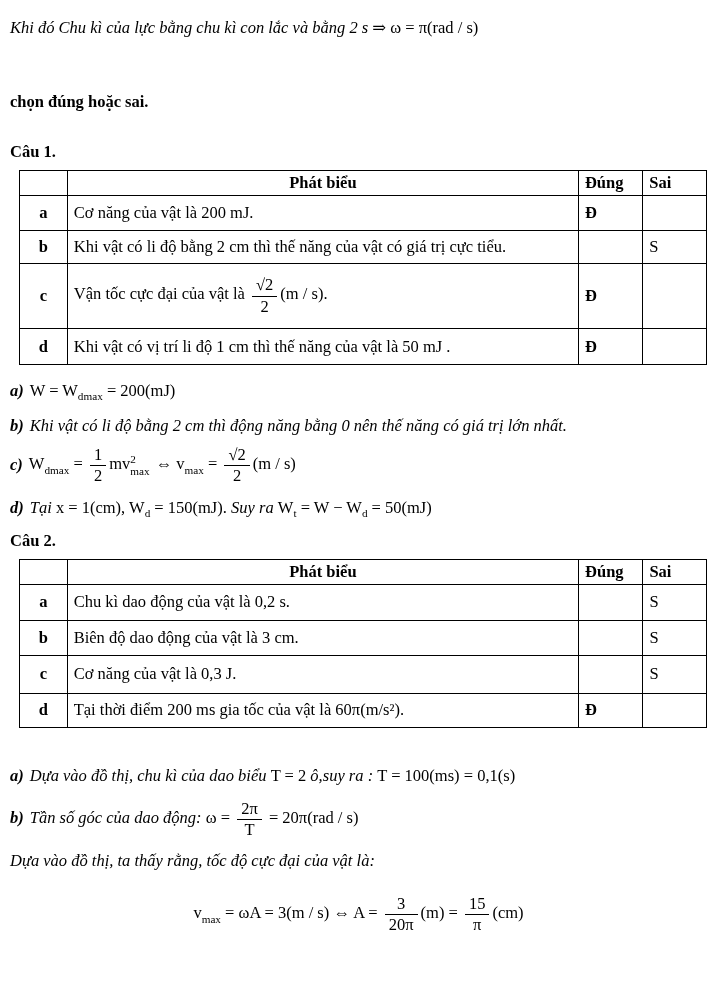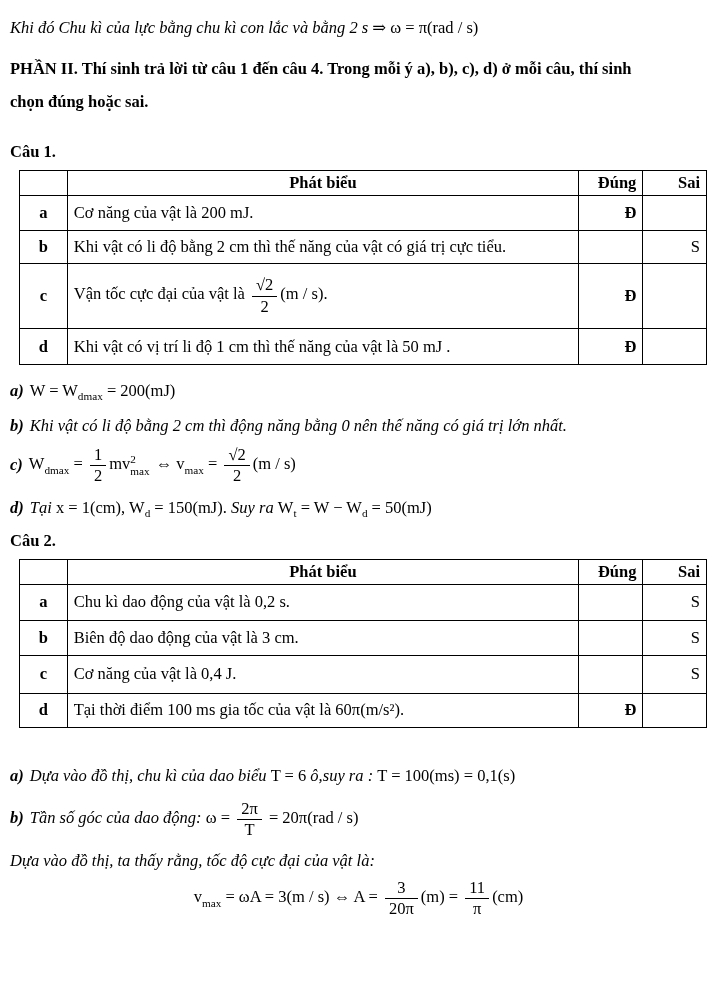--- a/index.html
+++ b/index.html
@@ -14,51 +14,51 @@
   .it { font-style:italic; }
   .line1 { margin-top:4px; }
   .part2 { margin-top:14px; font-weight:bold; line-height:2.0; }
   .cau-title { margin-top:24px; font-weight:bold; }
   
   table.tf { border-collapse:collapse; margin:8px 0 0 9px; table-layout:fixed; }
   .tf td, .tf th { border:1.6px solid #000; padding:2px 6px; vertical-align:middle; }
   .c-key { width:36px; text-align:center; font-weight:bold; }
   .c-st  { width:520px; text-align:left; padding-left:9px; }
   th.c-st { text-align:center; font-weight:bold; padding-left:6px; }
-  .c-tf  { width:52px; text-align:right; }
+  .c-tf  { width:52px; text-align:left; }
   .c-dung { font-weight:bold; }
   .r-head { height:24px; }
   .t1-a { height:35px; } .t1-b { height:33px; } .t1-c { height:65px; } .t1-d { height:36px; }
   .t2-a { height:36px; } .t2-b { height:35px; } .t2-c { height:38px; } .t2-d { height:34px; }
   
   .sol { margin-top:16px; }
   .sol .lbl { font-weight:bold; font-style:italic; margin-right:6px; }
   .m36 { }
   .m14 { margin-top:14px; }
   .m10 { margin-top:10px; }
-  .m8  { margin-top:8px; }
+  .m8  { margin-top:24px; }
   .m12 { margin-top:12px; }
   .m38 { margin-top:38px; }
   
   .frac { display:inline-block; vertical-align:middle; text-align:center; margin:0 3px; line-height:1.1; }
   .frac .num { display:block; padding:0 4px 1px 4px; border-bottom:1.4px solid #000; }
   .frac .den { display:block; padding:1px 4px 0 4px; }
   sub { font-size:0.68em; }
   .ss { display:inline-block; vertical-align:-0.45em; font-size:0.68em; line-height:1.05; text-align:left; margin-right:2px; }
   .ss span { display:block; }
   .center-formula { text-align:center; }
 </style>
 </head>
 <body>
 
 <div class="page">
 
   <p class="line1"><span class="it">Khi đó Chu kì của lực bằng chu kì con lắc và bằng 2 s </span><span>⇒ ω = π(rad / s)</span></p>
 
-  <p class="part2"><span>PHẦN II. Thí sinh trả lời từ câu 1 đến câu 4. Trong mỗi ý a), b), c), d) ở mỗi câu, thí sinh</span><br><span>chọn đúng hoặc sai.</span></p>
+  <p class="part2"><br><span>chọn đúng hoặc sai.</span></p>
 
   <p class="cau-title">Câu 1.</p>
 
   <table class="tf">
     <tbody>
         <tr class="r-head">
       <td class="c-key"></td>
       <th class="c-st">Phát biểu</th>
       <th class="c-tf">Đúng</th>
       <th class="c-tf">Sai</th>
@@ -115,34 +115,34 @@
       <td class="c-tf">S</td>
     </tr>
     <tr class="t2-b">
       <td class="c-key">b</td>
       <td class="c-st">Biên độ dao động của vật là 3 cm.</td>
       <td class="c-tf c-dung"></td>
       <td class="c-tf">S</td>
     </tr>
     <tr class="t2-c">
       <td class="c-key">c</td>
-      <td class="c-st">Cơ năng của vật là 0,4 J.</td>
+      <td class="c-st">Cơ năng của vật là 0,3 J.</td>
       <td class="c-tf c-dung"></td>
       <td class="c-tf">S</td>
     </tr>
     <tr class="t2-d">
       <td class="c-key">d</td>
-      <td class="c-st">Tại thời điểm 100 ms gia tốc của vật là 60π(m/s²).</td>
+      <td class="c-st">Tại thời điểm 200 ms gia tốc của vật là 60π(m/s²).</td>
       <td class="c-tf c-dung">Đ</td>
       <td class="c-tf"></td>
     </tr>
   </tbody>
     </table>
 
-  <p class="sol m38"><span class="lbl">a)</span><span class="it">Dựa vào đồ thị, chu kì của dao biểu </span><span>T = 6</span><span class="it"> ô,suy ra : </span><span>T = 100(ms) = 0,1(s)</span></p>
+  <p class="sol m38"><span class="lbl">a)</span><span class="it">Dựa vào đồ thị, chu kì của dao biểu </span><span>T = 2</span><span class="it"> ô,suy ra : </span><span>T = 100(ms) = 0,1(s)</span></p>
 
   <p class="sol m14"><span class="lbl">b)</span><span class="it">Tần số góc của dao động: </span><span>ω = </span><span class="frac"><span class="num">2π</span><span class="den">T</span></span><span> = 20π(rad / s)</span></p>
 
   <p class="sol m12 it">Dựa vào đồ thị, ta thấy rằng, tốc độ cực đại của vật là:</p>
 
-  <p class="sol m8 center-formula"><span>v</span><sub>max</sub><span> = ωA = 3(m / s) ⇔ A = </span><span class="frac"><span class="num">3</span><span class="den">20π</span></span><span>(m) = </span><span class="frac"><span class="num">11</span><span class="den">π</span></span><span>(cm)</span></p>
+  <p class="sol m8 center-formula"><span>v</span><sub>max</sub><span> = ωA = 3(m / s) ⇔ A = </span><span class="frac"><span class="num">3</span><span class="den">20π</span></span><span>(m) = </span><span class="frac"><span class="num">15</span><span class="den">π</span></span><span>(cm)</span></p>
 
 </div>
 
 </body></html>

